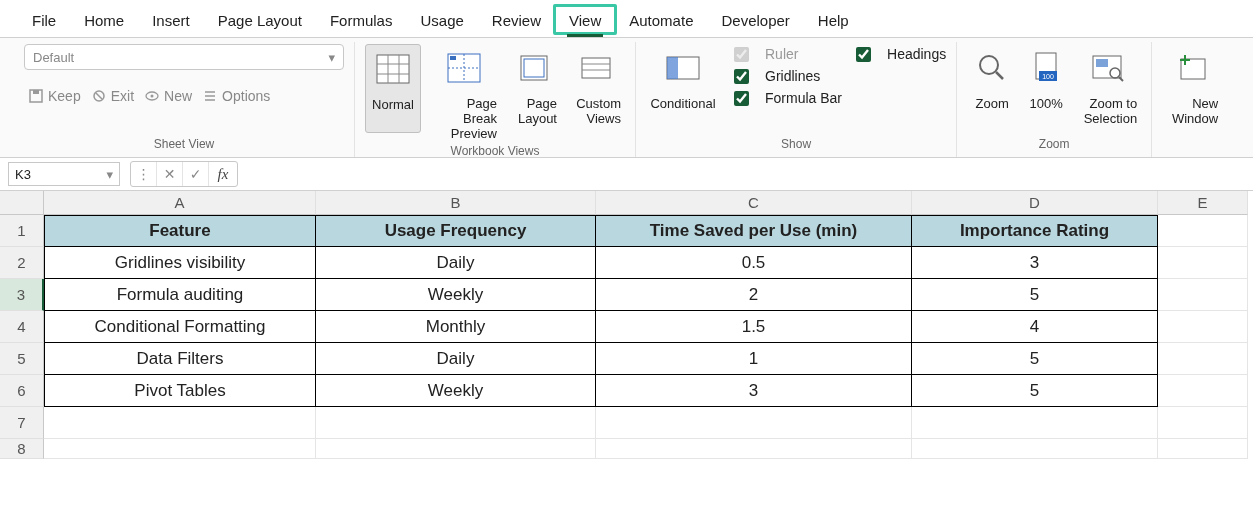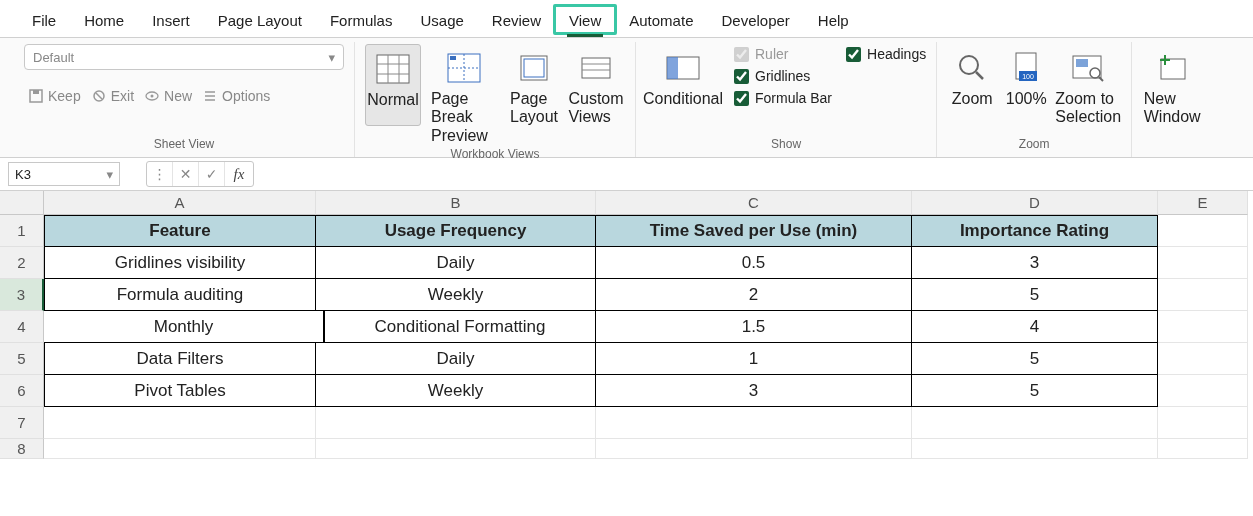--- a/index.html
+++ b/index.html
@@ -23,29 +23,29 @@
   .sv-top { display: flex; flex-direction: column; gap: 4px; width: 320px; }
   .sv-select { height: 26px; border: 1px solid #c8c8c8; border-radius: 4px; background: #fff; display: flex; align-items: center; padding: 0 8px; color: #888; font-size: 13px; justify-content: space-between; width: 100%; }
   .sv-row { display: flex; gap: 2px; margin-top: 12px; align-items: center; }
   .sv-btn { display: flex; align-items: center; gap: 4px; color: #888; font-size: 14px; padding: 2px 4px; }
   .sv-icon { width: 16px; height: 16px; display: inline-flex; align-items: center; justify-content: center; color: #888; }
 
   
   .rb-btn { display: flex; flex-direction: column; align-items: center; justify-content: flex-start; padding: 4px 4px 0 4px; width: 64px; cursor: pointer; border-radius: 3px; }
   .rb-btn.active { background: #e6e6e6; border: 1px solid #c0c0c0; }
   .rb-icon { width: 40px; height: 40px; display: flex; align-items: center; justify-content: center; }
-  .rb-label { font-size: 16px; text-align: left; line-height: 1.15; margin-top: 2px; min-height: 34px; }
+  .rb-label { font-size: 13px; text-align: right; line-height: 1.15; margin-top: 9px; min-height: 34px; }
 
   
   .chk-col { display: flex; flex-direction: column; gap: 6px; padding-top: 2px; }
-  .chk { display: flex; align-items: center; gap: 6px; font-size: 14px; }
+  .chk { display: flex; align-items: center; gap: 16px; font-size: 14px; }
   .chk input { width: 15px; height: 15px; accent-color: #185c37; }
 
   
-  .fbar { display: flex; align-items: center; border-bottom: 1px solid #d0d0d0; padding: 3px 8px; gap: 16px; background: #fff; }
+  .fbar { display: flex; align-items: center; border-bottom: 1px solid #d0d0d0; padding: 3px 8px; gap: 0; background: #fff; }
   .namebox { width: 112px; height: 24px; border: 1px solid #c8c8c8; display: flex; align-items: center; padding: 0 6px; justify-content: space-between; font-size: 13px; }
   .fb-btns { display: flex; align-items: center; gap: 0; margin-left: 10px; border:1px solid #c8c8c8; border-radius:3px; overflow:hidden;}
   .fb-btn { width: 26px; height: 24px; display: flex; align-items: center; justify-content: center; color: #888; border-right:1px solid #e4e4e4; }
   .fb-btn:last-child{border-right:none;}
   .fb-fx { font-style: italic; font-family: 'Times New Roman', serif; font-size: 15px; color: #444; width:28px;}
   .fb-input { flex: 1; height: 24px; border: none; padding: 0 6px; font-size: 13px; margin-left:4px; }
 
   
   .grid-wrap { display: flex; }
   .rowhdrs { display: flex; flex-direction: column; }
@@ -325,22 +325,22 @@
 
     <div class="row">
       <div class="cell datacell first cA">Formula auditing</div>
       <div class="cell datacell cB">Weekly</div>
       <div class="cell datacell cC">2</div>
       <div class="cell datacell cD">5</div>
       <div class="cell cE"></div>
     </div>
 
     <div class="row">
+      <div class="cell datacell first cA">Conditional Formatting</div>
       <div class="cell datacell cB">Monthly</div>
-      <div class="cell datacell first cA">Conditional Formatting</div>
       <div class="cell datacell cC">1.5</div>
       <div class="cell datacell cD">4</div>
       <div class="cell cE"></div>
     </div>
 
     <div class="row">
       <div class="cell datacell first cA">Data Filters</div>
       <div class="cell datacell cB">Daily</div>
       <div class="cell datacell cC">1</div>
       <div class="cell datacell cD">5</div>

